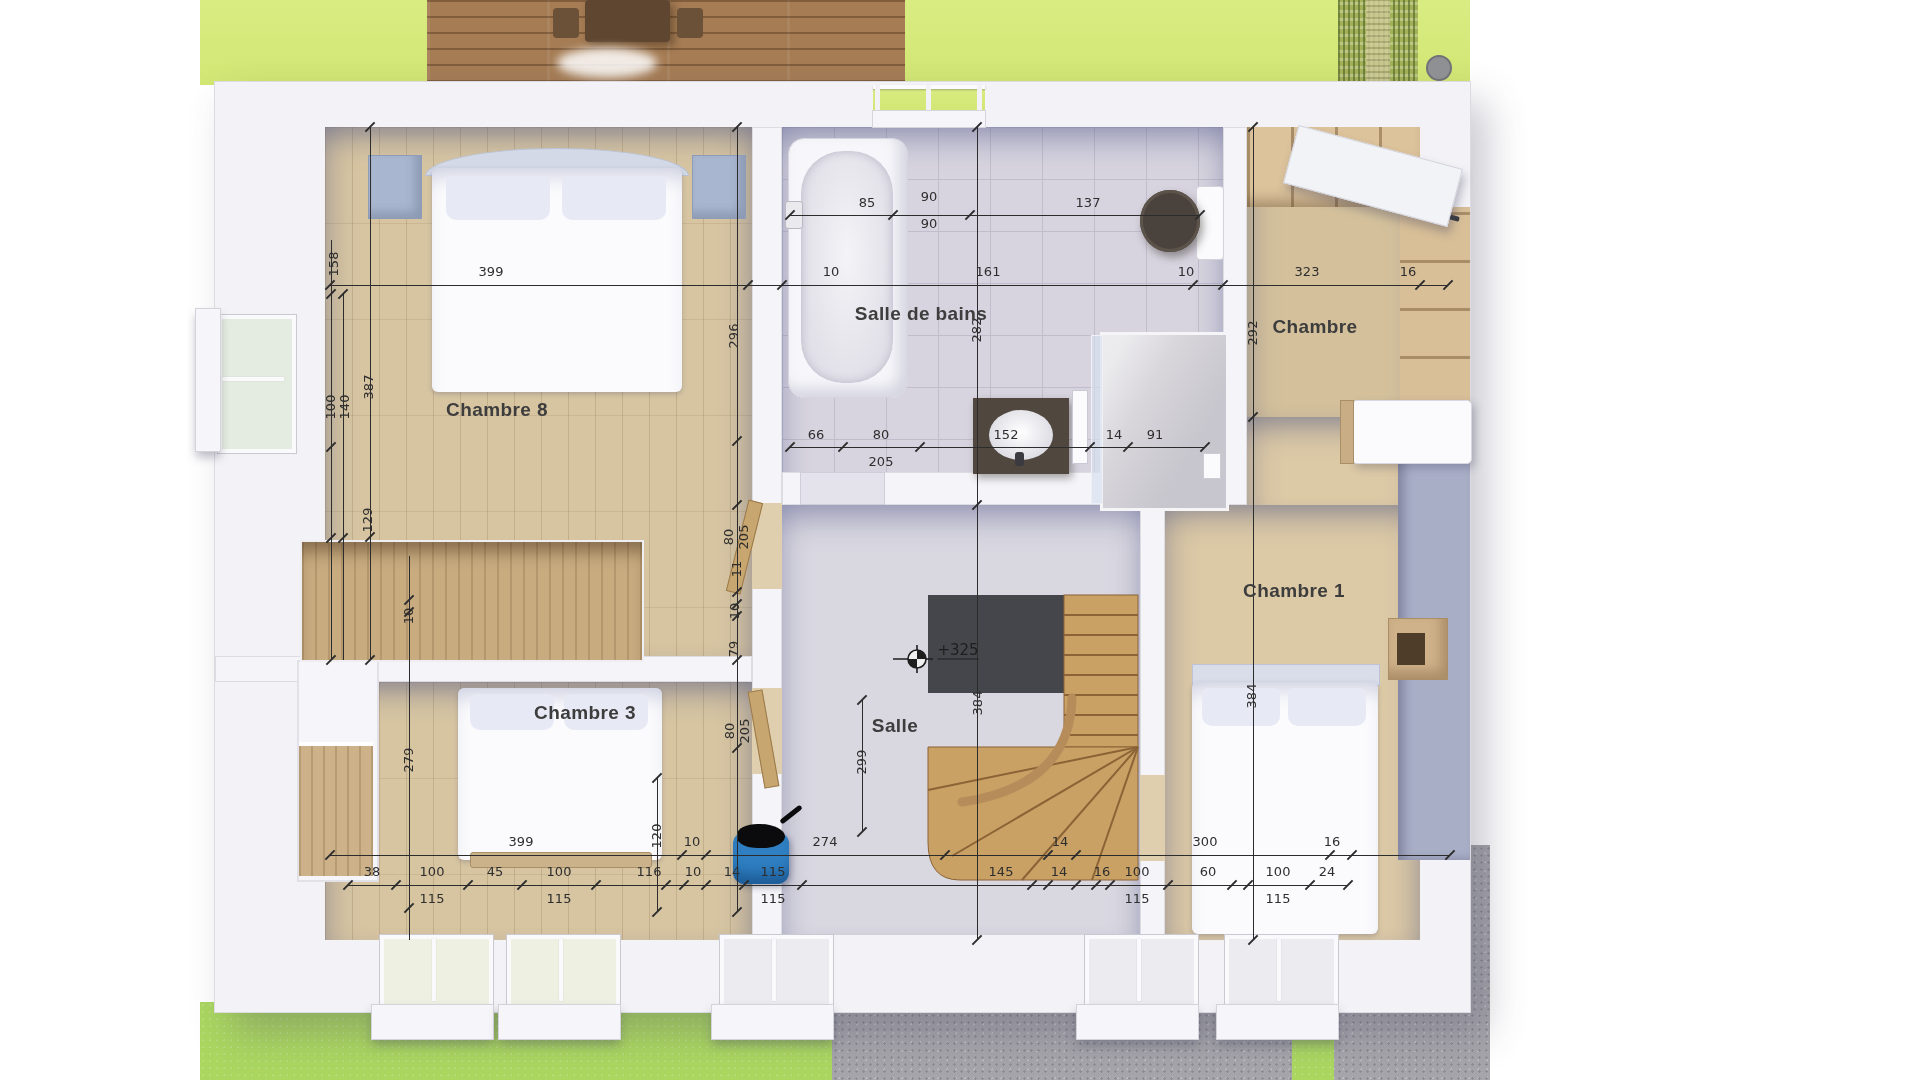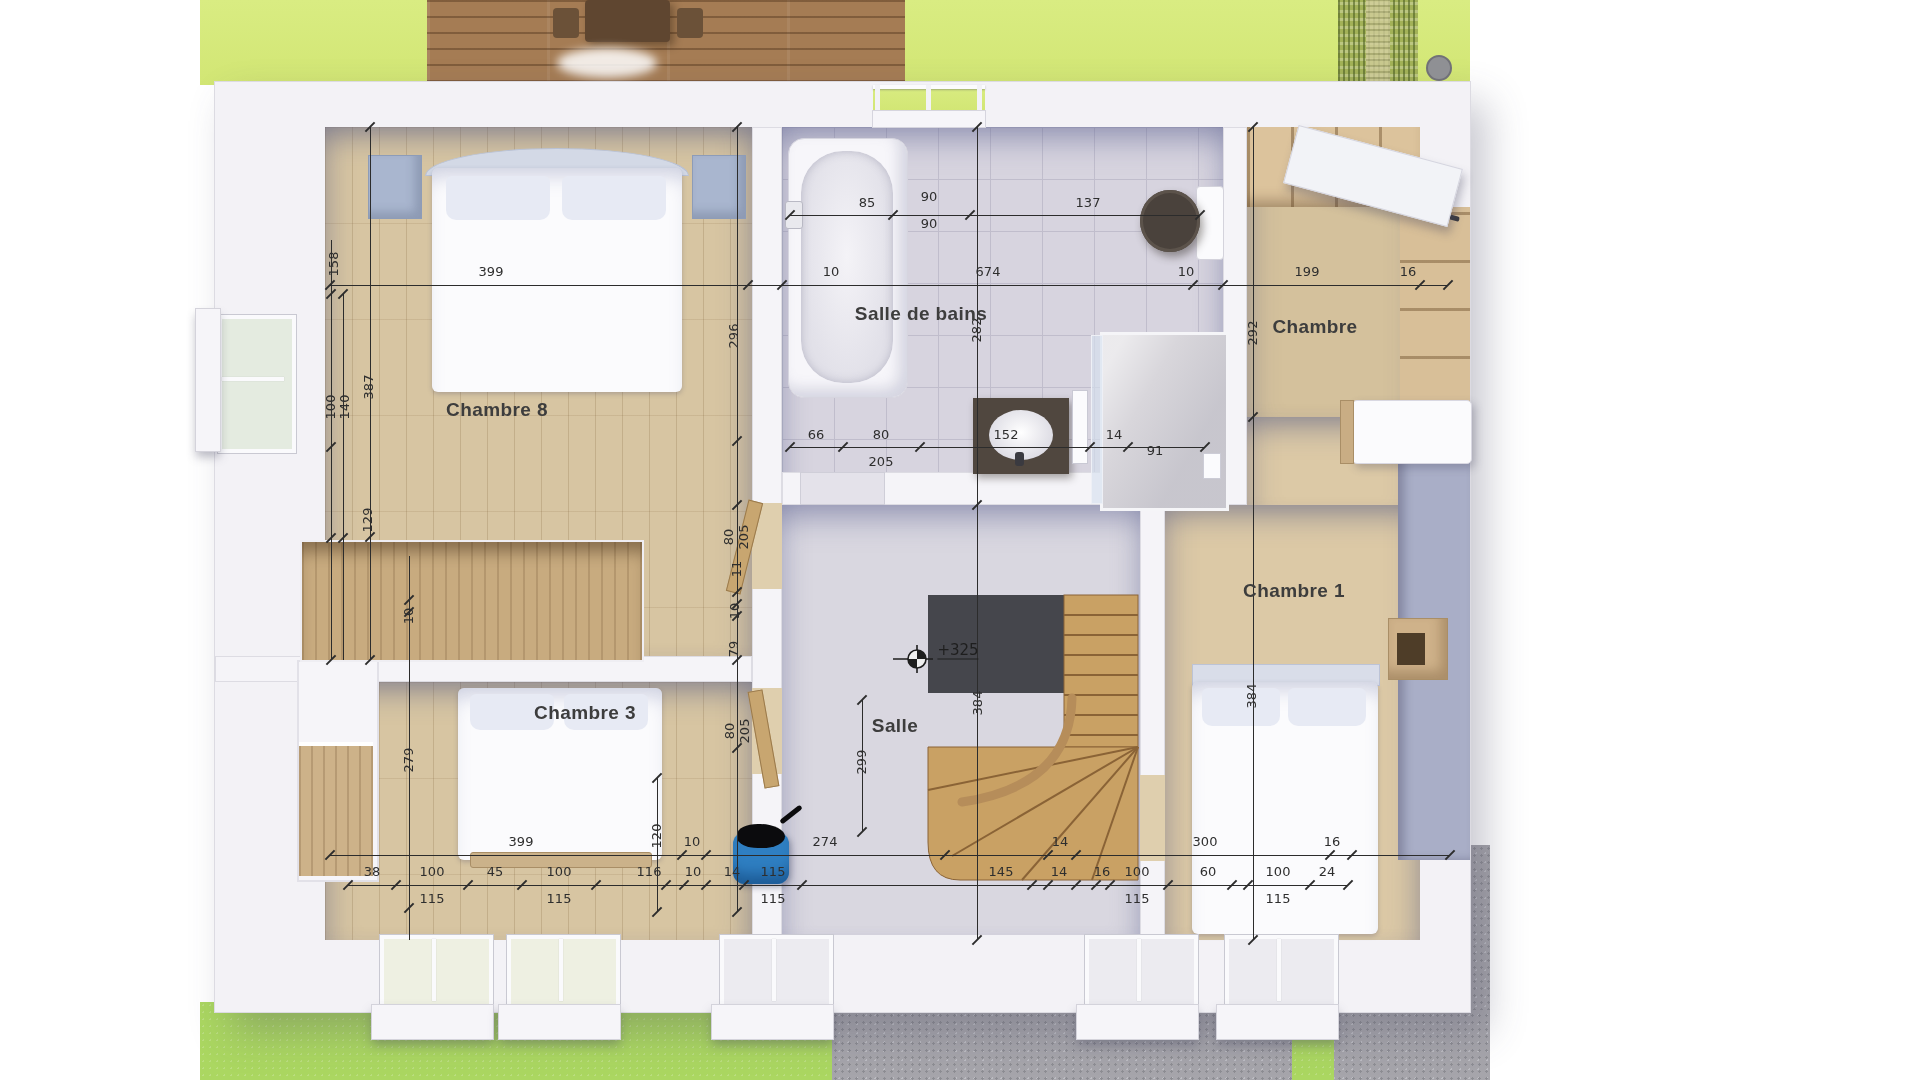--- a/index.html
+++ b/index.html
@@ -297,34 +297,34 @@
       <div class="tick" style="left: 977px; top: 940px;"></div>
       <div class="dim-line" style="left: 862px; top: 700px; width: 1.4px; height: 132px;"></div>
       <div class="tick" style="left: 862px; top: 700px;"></div>
       <div class="tick" style="left: 862px; top: 832px;"></div>
       <div class="dim-line" style="left: 1253px; top: 127px; width: 1.4px; height: 813px;"></div>
       <div class="tick" style="left: 1253px; top: 127px;"></div>
       <div class="tick" style="left: 1253px; top: 417px;"></div>
       <div class="tick" style="left: 1253px; top: 940px;"></div>
       <span class="dim-label" style="left: 491px; top: 272px;">399</span>
       <span class="dim-label" style="left: 831px; top: 272px;">10</span>
-      <span class="dim-label" style="left: 988px; top: 272px;">674</span>
+      <span class="dim-label" style="left: 988px; top: 272px;">161</span>
       <span class="dim-label" style="left: 1186px; top: 272px;">10</span>
-      <span class="dim-label" style="left: 1307px; top: 272px;">199</span>
+      <span class="dim-label" style="left: 1307px; top: 272px;">323</span>
       <span class="dim-label" style="left: 1408px; top: 272px;">16</span>
       <span class="dim-label" style="left: 867px; top: 203px;">85</span>
       <span class="dim-label" style="left: 929px; top: 197px;">90</span>
       <span class="dim-label" style="left: 929px; top: 224px;">90</span>
       <span class="dim-label" style="left: 1088px; top: 203px;">137</span>
       <span class="dim-label" style="left: 816px; top: 435px;">66</span>
       <span class="dim-label" style="left: 881px; top: 435px;">80</span>
       <span class="dim-label" style="left: 881px; top: 462px;">205</span>
       <span class="dim-label" style="left: 1006px; top: 435px;">152</span>
       <span class="dim-label" style="left: 1114px; top: 435px;">14</span>
-      <span class="dim-label" style="left: 1155px; top: 435px; margin-top: 16px;">91</span>
+      <span class="dim-label" style="left: 1155px; top: 435px;">91</span>
       <span class="dim-label" style="left: 521px; top: 842px;">399</span>
       <span class="dim-label" style="left: 692px; top: 842px;">10</span>
       <span class="dim-label" style="left: 825px; top: 842px;">274</span>
       <span class="dim-label" style="left: 1060px; top: 842px;">14</span>
       <span class="dim-label" style="left: 1205px; top: 842px;">300</span>
       <span class="dim-label" style="left: 1332px; top: 842px;">16</span>
       <span class="dim-label" style="left: 372px; top: 872px;">38</span>
       <span class="dim-label" style="left: 432px; top: 872px;">100</span>
       <span class="dim-label" style="left: 432px; top: 899px;">115</span>
       <span class="dim-label" style="left: 495px; top: 872px;">45</span>

